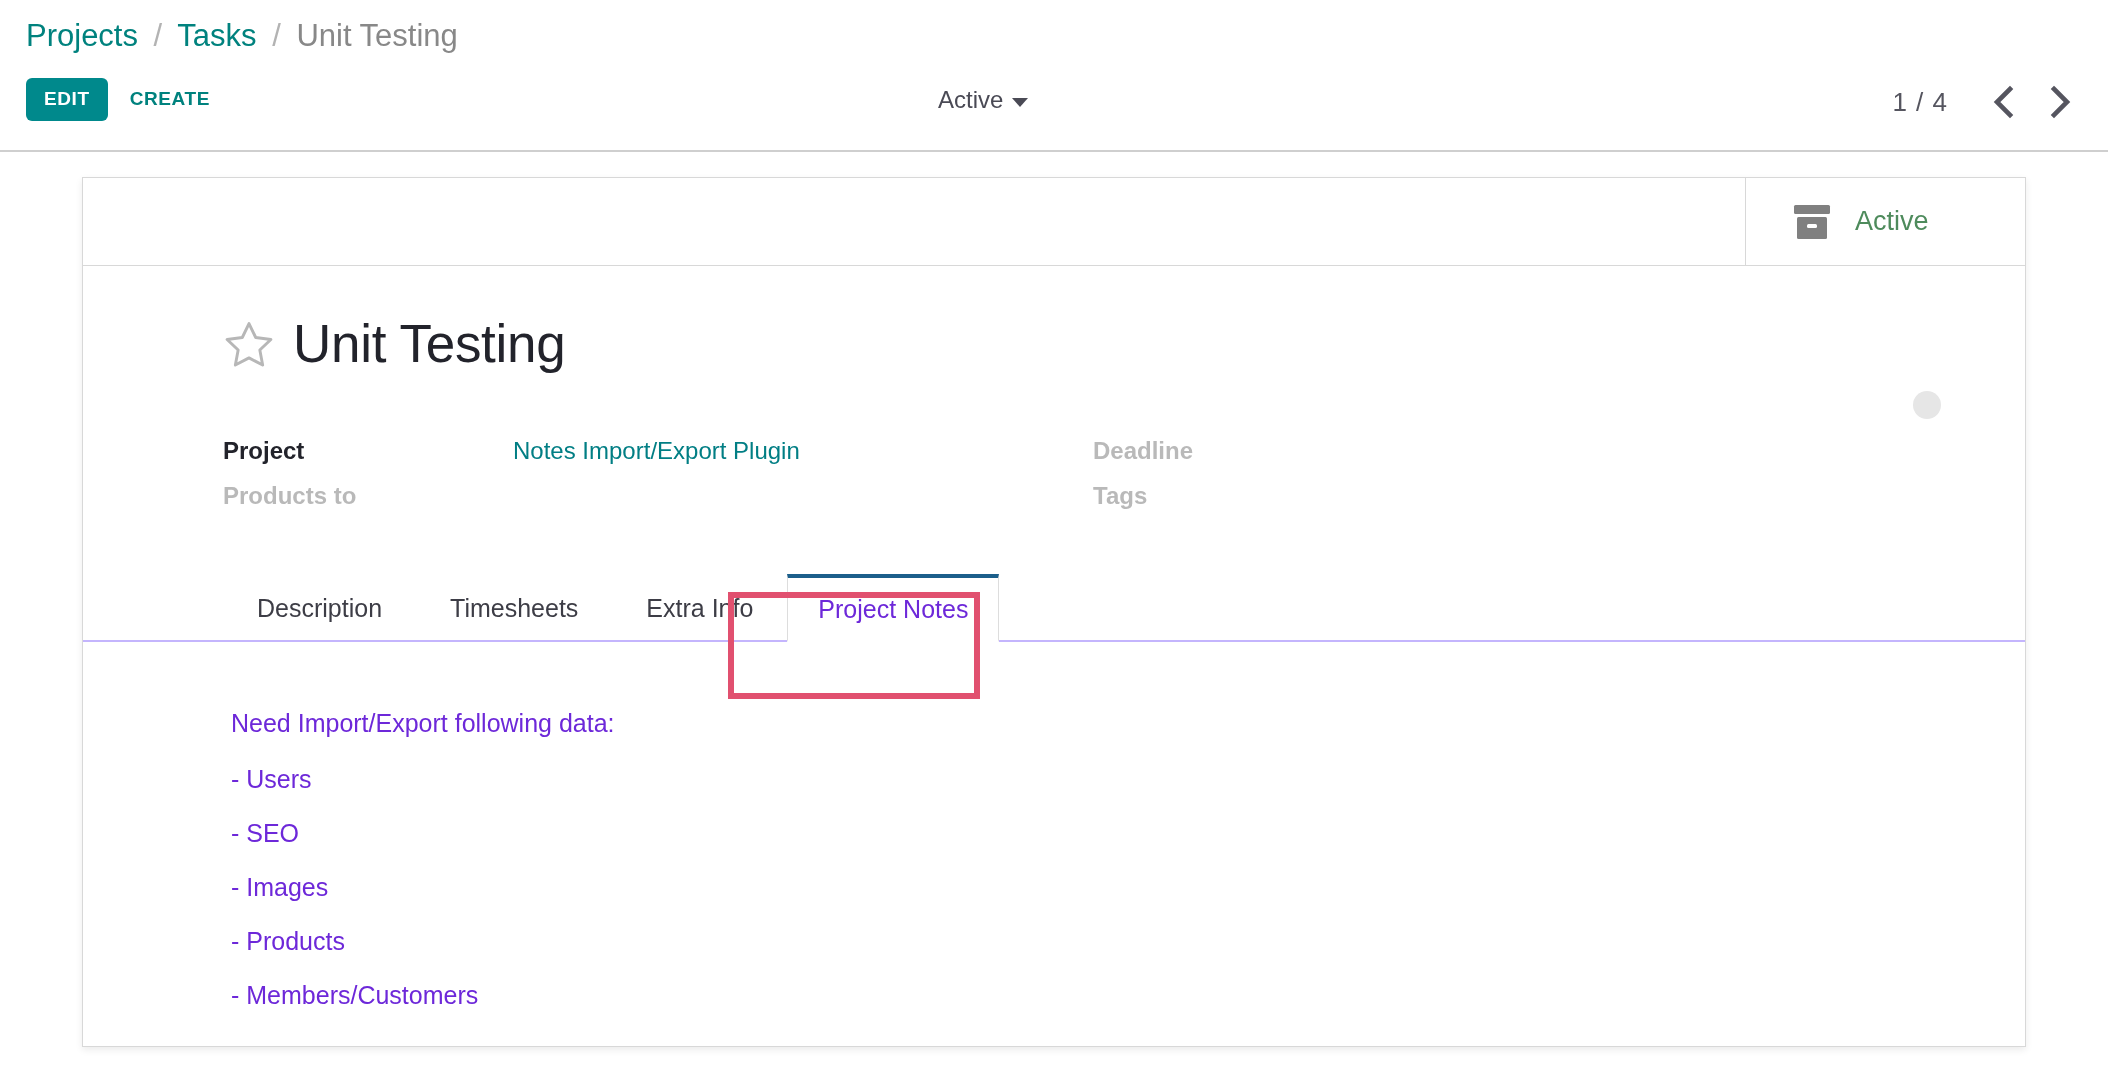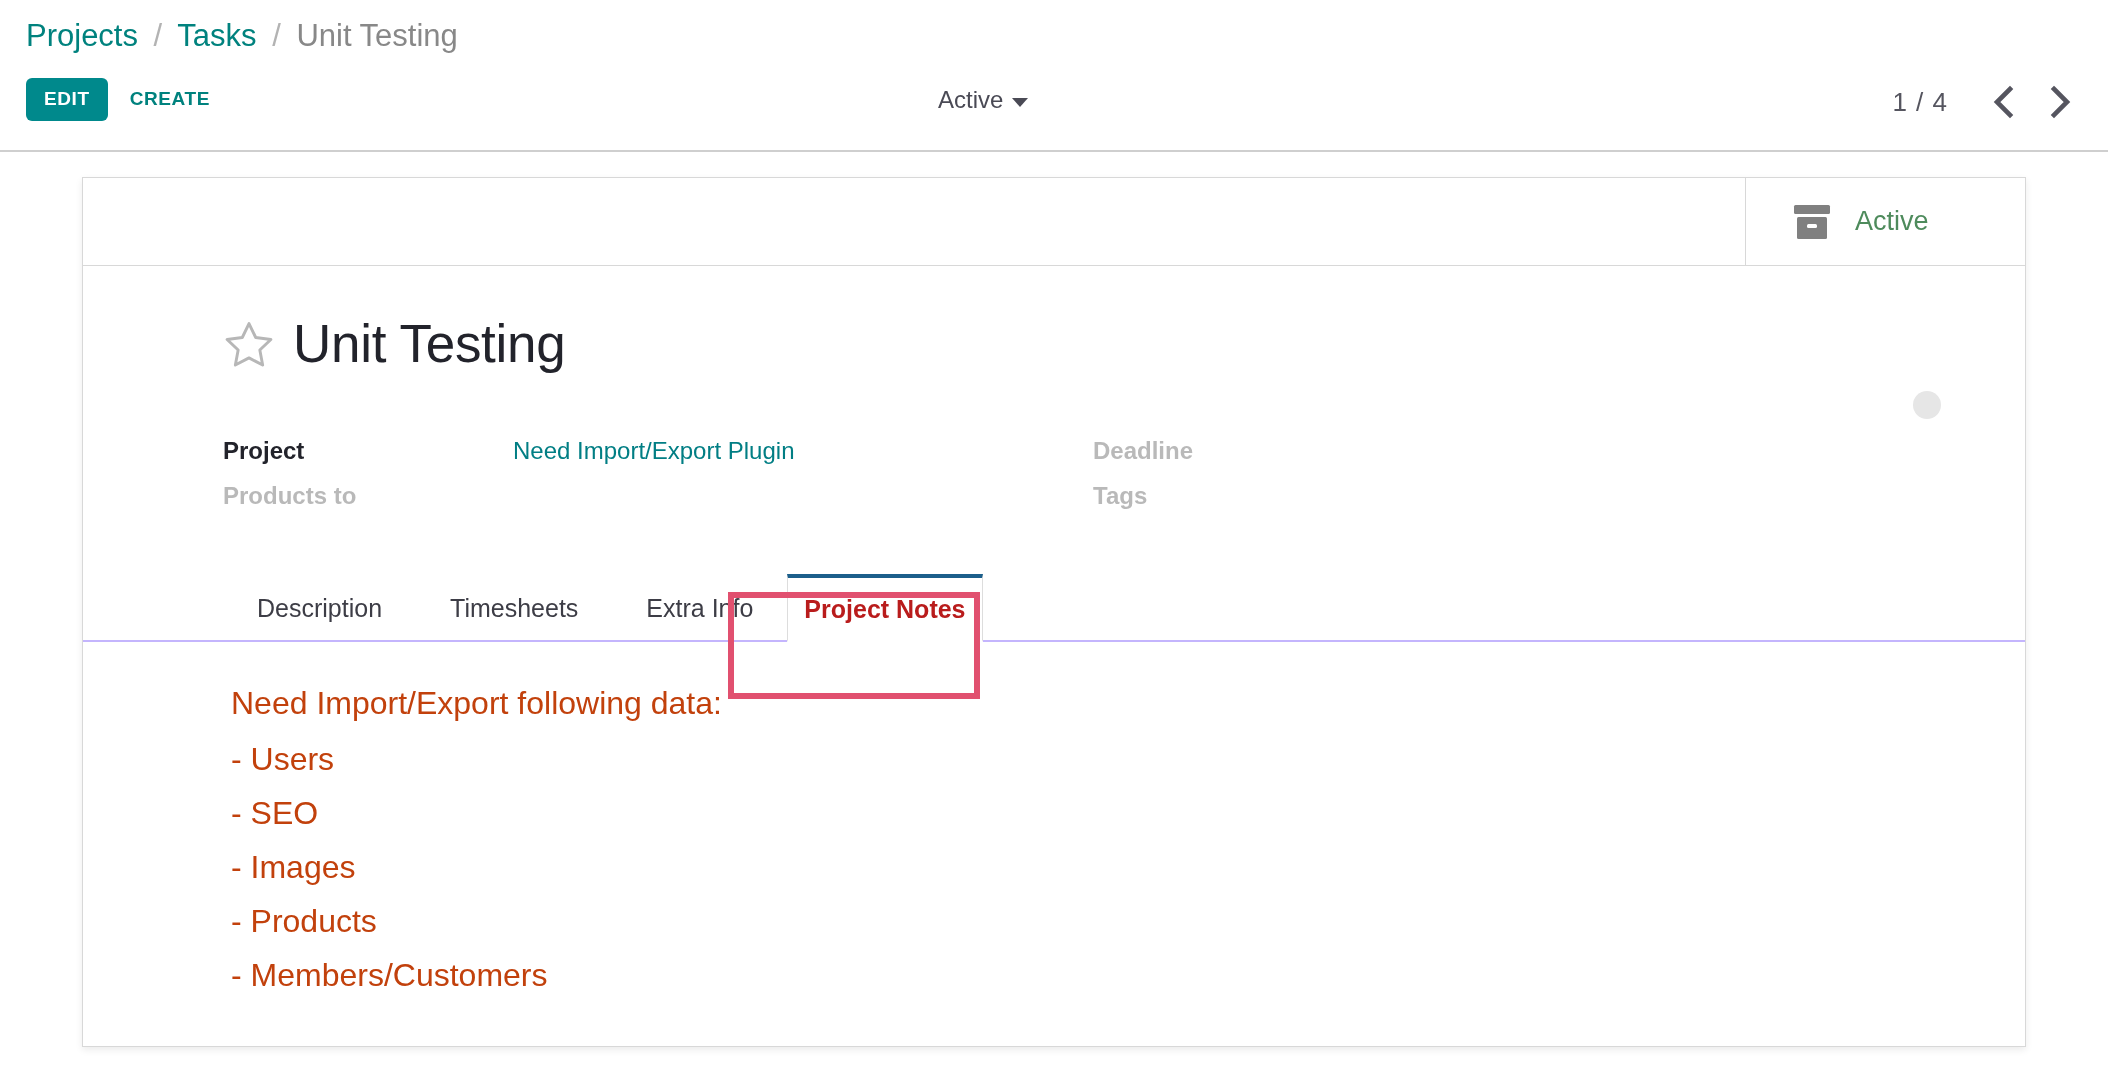--- a/index.html
+++ b/index.html
@@ -260,50 +260,50 @@
     border: none;
     position: relative;
     font-family: "Liberation Sans", sans-serif;
   }
   .tab.active {
     background: #ffffff;
     border-top: 4px solid #1c5f8b;
     border-left: 1px solid #dddddd;
     border-right: 1px solid #dddddd;
     border-bottom: 2px solid #ffffff;
-    color: #b91c1c;
+    color: #6d28d9;
     height: 68px;
     line-height: 62px;
     margin-bottom: -2px;
-    padding: 0 16px;
-    font-weight: bold;
+    padding: 0 30px;
   }
 
   
   .tab-highlight {
     position: absolute;
     left: 728px;
     top: 592px;
     width: 252px;
     height: 107px;
     border: 6px solid #e1506f;
     box-sizing: border-box;
     pointer-events: none;
     z-index: 20;
   }
 
   .tab-content {
     padding: 46px 0 0 148px;
   }
   .note-line {
-    font-size: 32px;
-    color: #c2410c;
+    font-size: 25px;
+    color: #6d28d9;
     line-height: 30px;
     margin-bottom: 24px;
     white-space: nowrap;
+    margin-top: 20px;
   }
   .note-line:first-child { margin-bottom: 26px; }
 </style>
 </head>
 <body>
 
 <div class="app">
 
   <div class="control-panel">
 
@@ -365,21 +365,21 @@
           <polygon points="12,2.6 15.1,9.0 22.1,9.9 17.0,14.8 18.3,21.7 12,18.4 5.7,21.7 7.0,14.8 1.9,9.9 8.9,9.0" fill="none" stroke="#b7b7b7" stroke-width="1.35" stroke-linejoin="round"></polygon>
         </svg>
         <span class="title-text">Unit Testing</span>
       </div>
 
       <div class="fields">
 
         <div class="field-col">
           <div class="field-row">
             <span class="field-label filled">Project</span>
-            <a class="field-value-link">Need Import/Export Plugin</a>
+            <a class="field-value-link">Notes Import/Export Plugin</a>
           </div>
           <div class="field-row">
             <span class="field-label empty">Products to</span>
             <span class="field-value-link"></span>
           </div>
         </div>
 
         <div class="field-col">
           <div class="field-row">
             <span class="field-label empty">Deadline</span>

